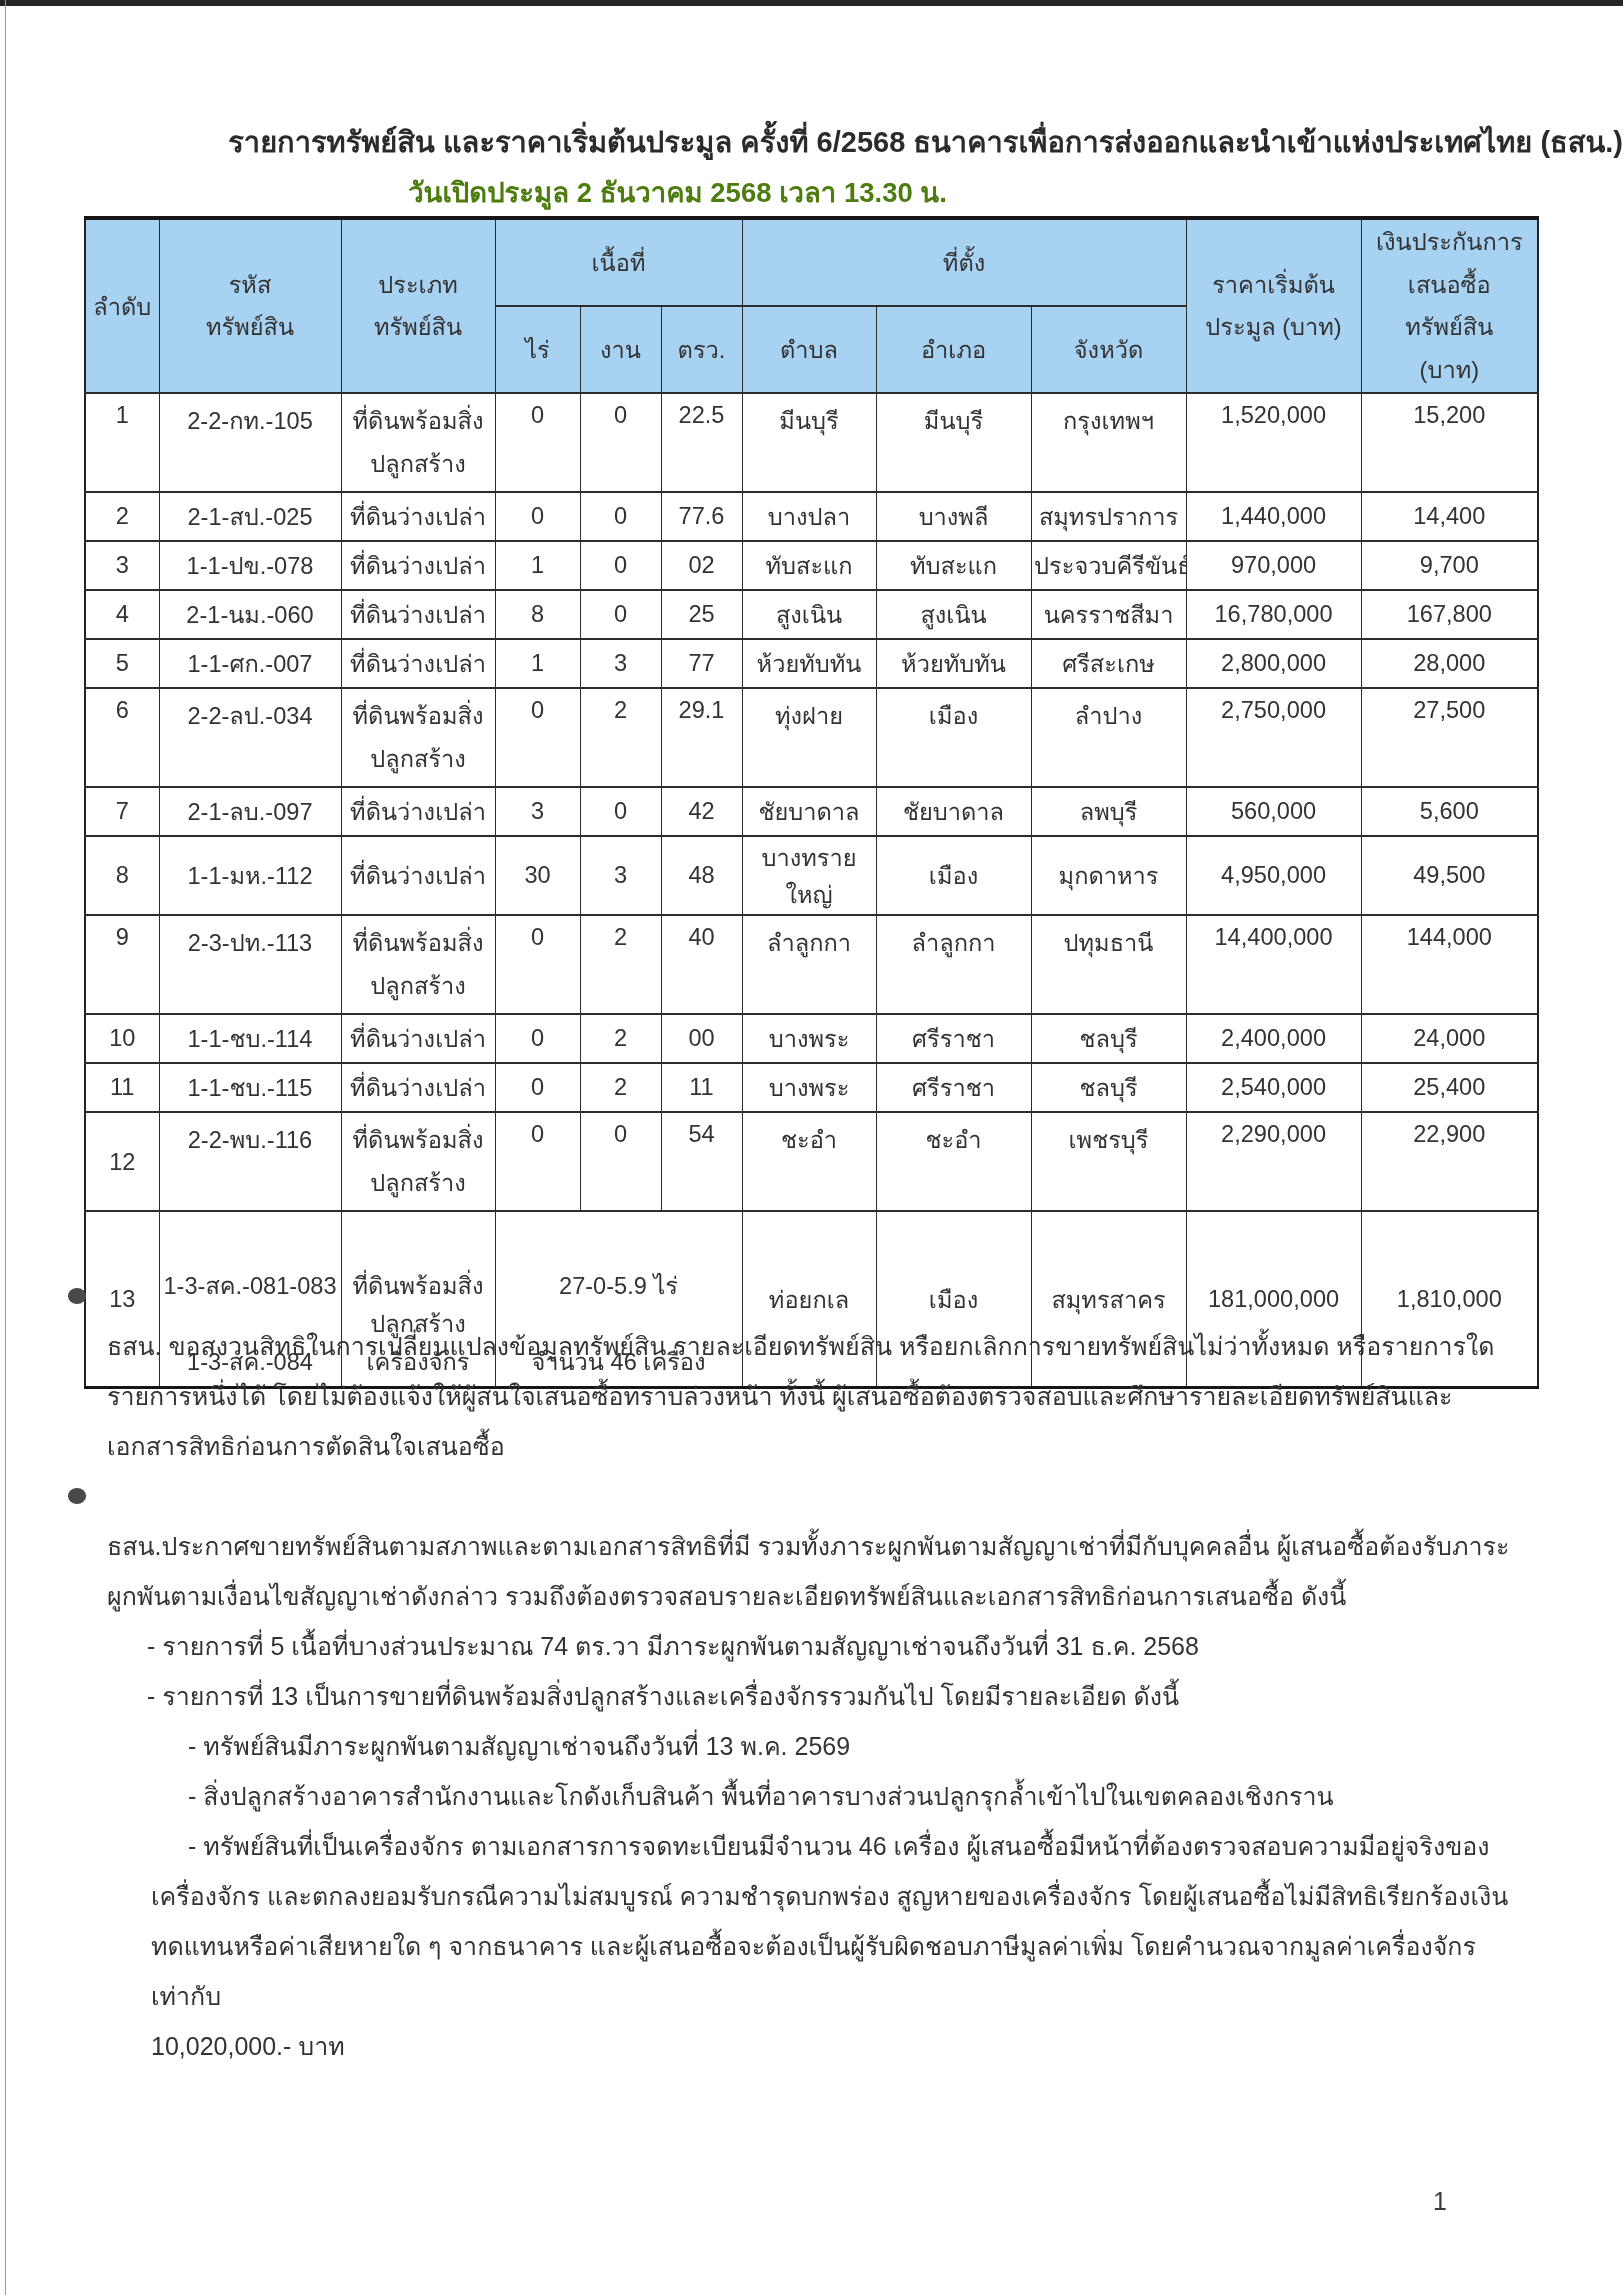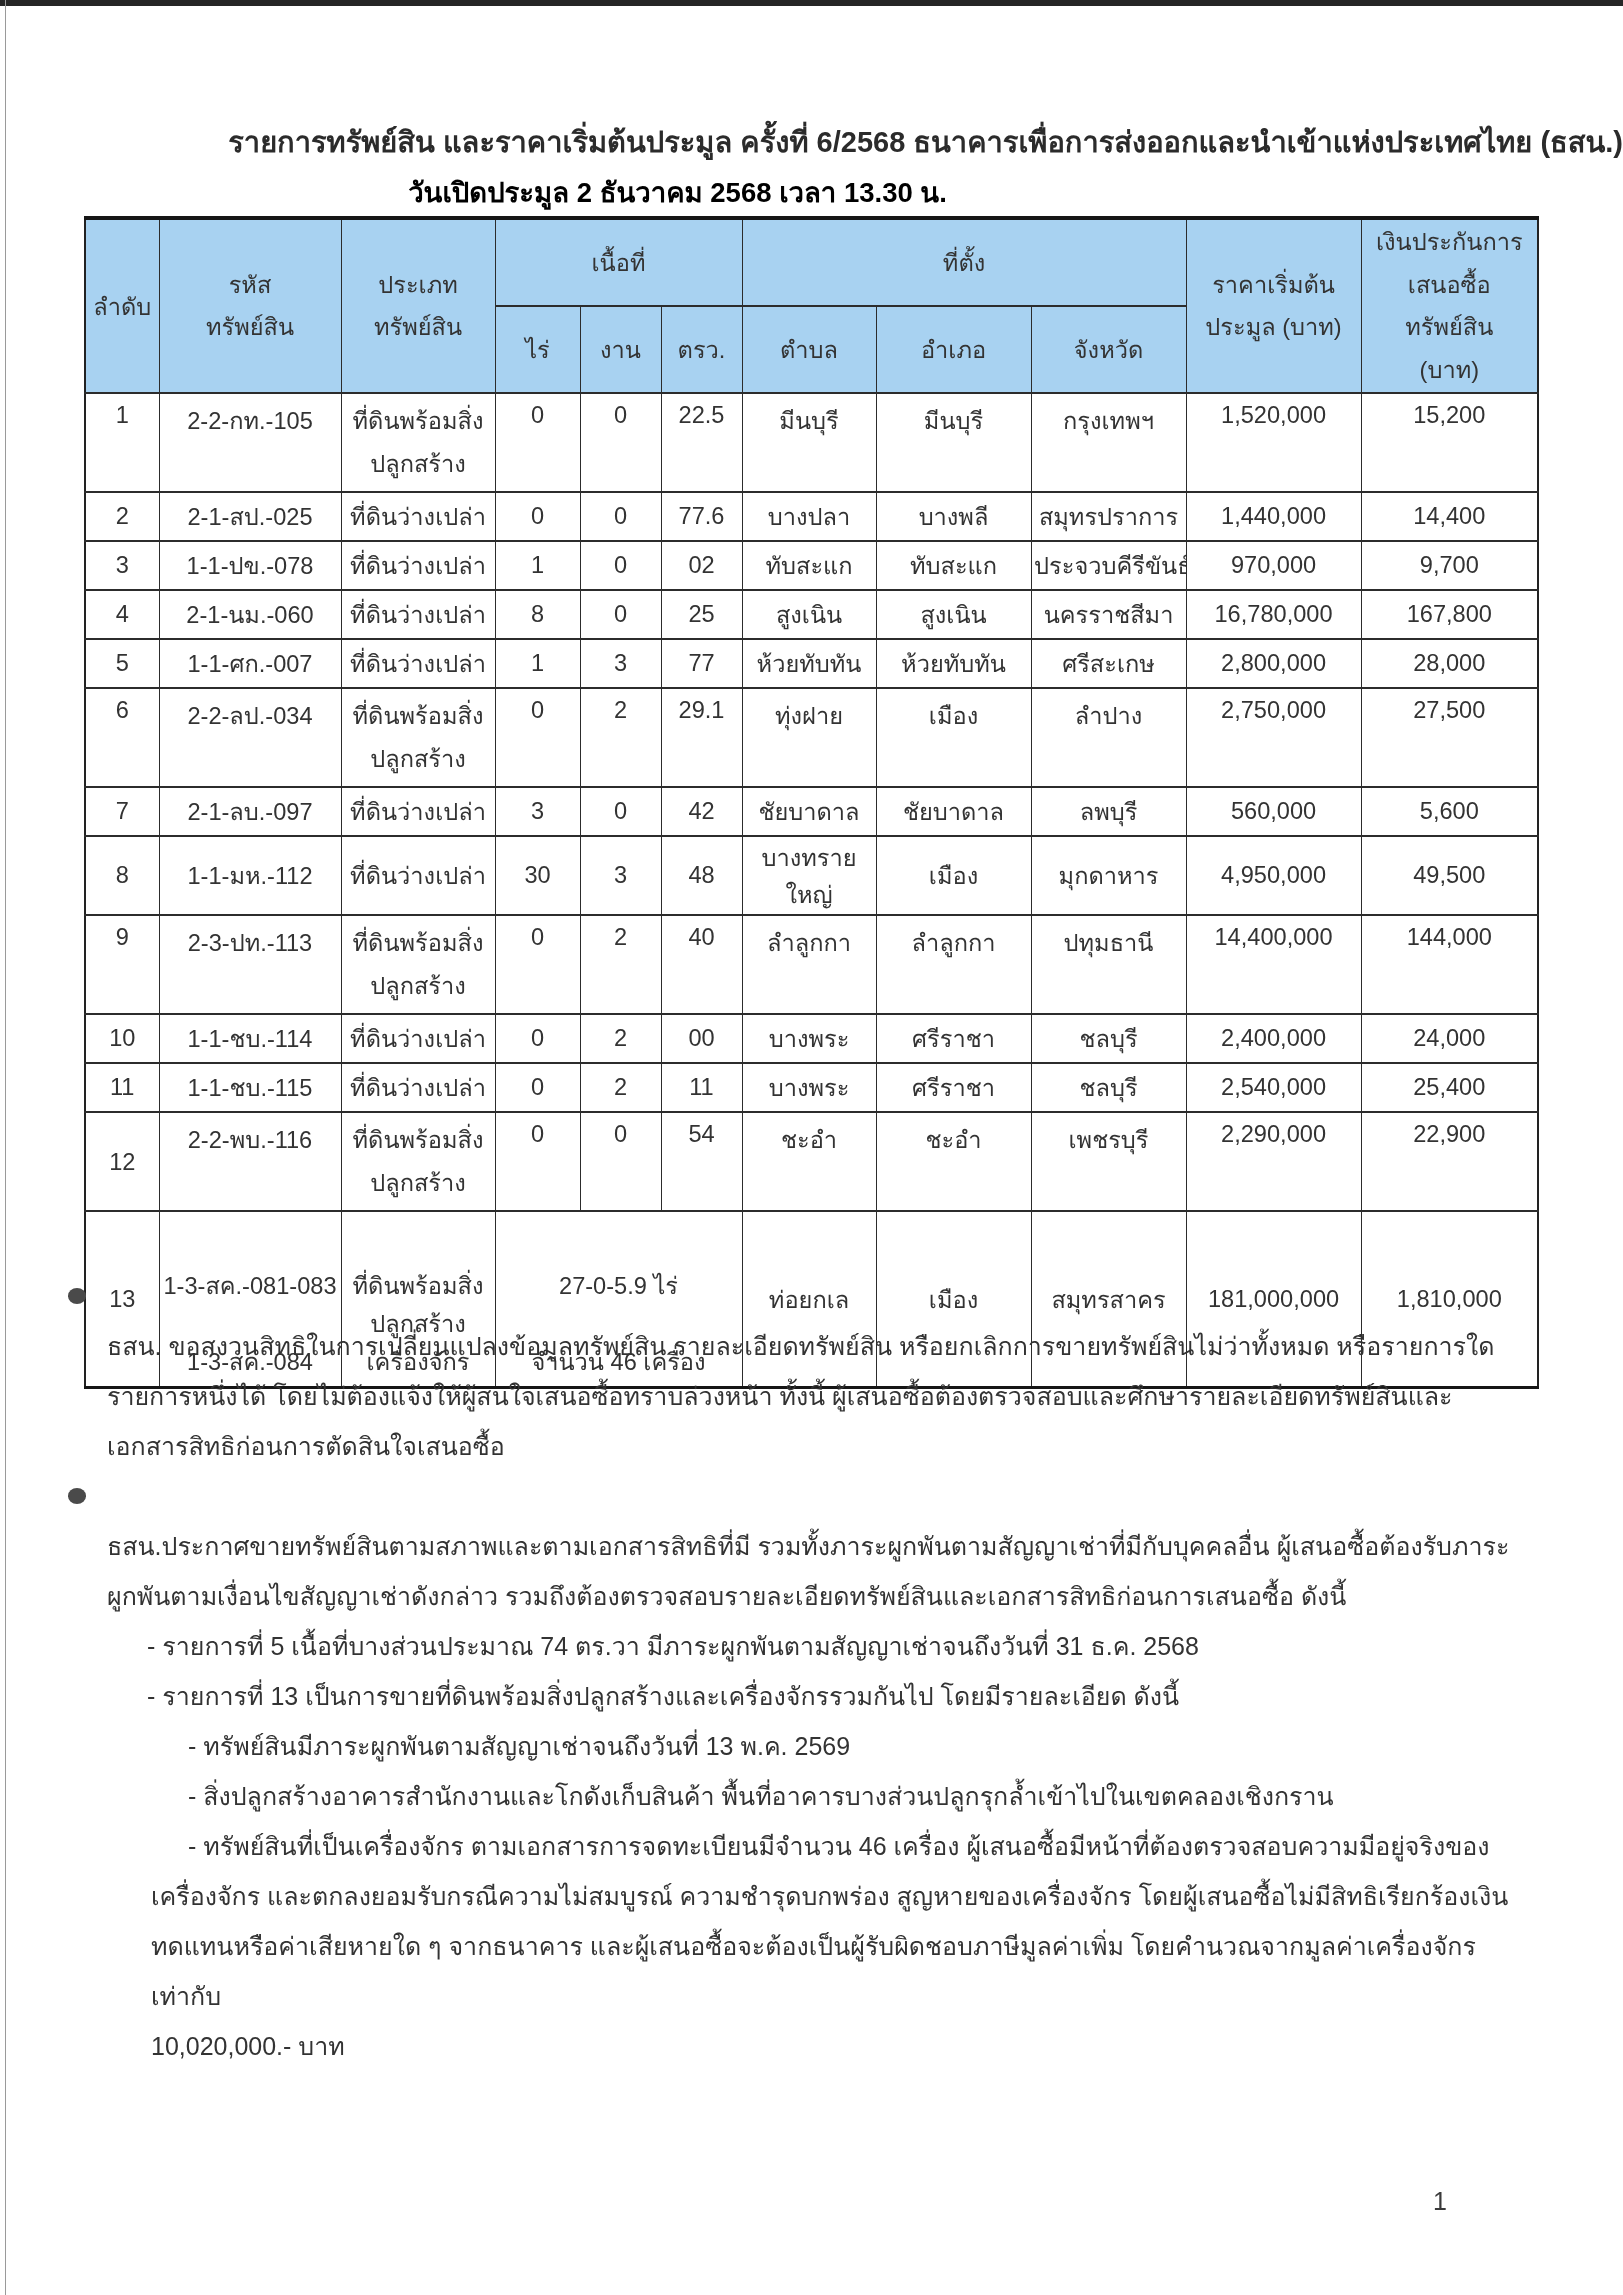--- a/index.html
+++ b/index.html
@@ -13,21 +13,21 @@
   .page { position: relative; width: 1623px; height: 2295px; background: #fff; }
 
   
   .scan-top  { position: absolute; top: 0; left: 0; width: 1623px; height: 5.9px; background: #262626; }
   .scan-left { position: absolute; top: 0; left: 5.2px; width: 1.3px; height: 2295px; background: #9a9a9a; }
 
   
   .title    { position: absolute; top: 119px; left: 0; width: 1623px; text-align: right;
               font-size: 29px; font-weight: bold; color: #2b2b2b; }
   .subtitle { position: absolute; top: 170px; left: 0; width: 1355px; text-align: center;
-              font-size: 27.5px; font-weight: bold; color: #000000; }
+              font-size: 27.5px; font-weight: bold; color: #4d7c0f; }
 
   
   table.prop {
     position: absolute; left: 84px; top: 216px; width: 1453px;
     border-collapse: collapse; table-layout: fixed;
     font-size: 23.6px; color: #333;
     border: 2px solid #222;
     border-top: 4.6px solid #161616;
     border-bottom: 3.9px solid #161616;
   }

